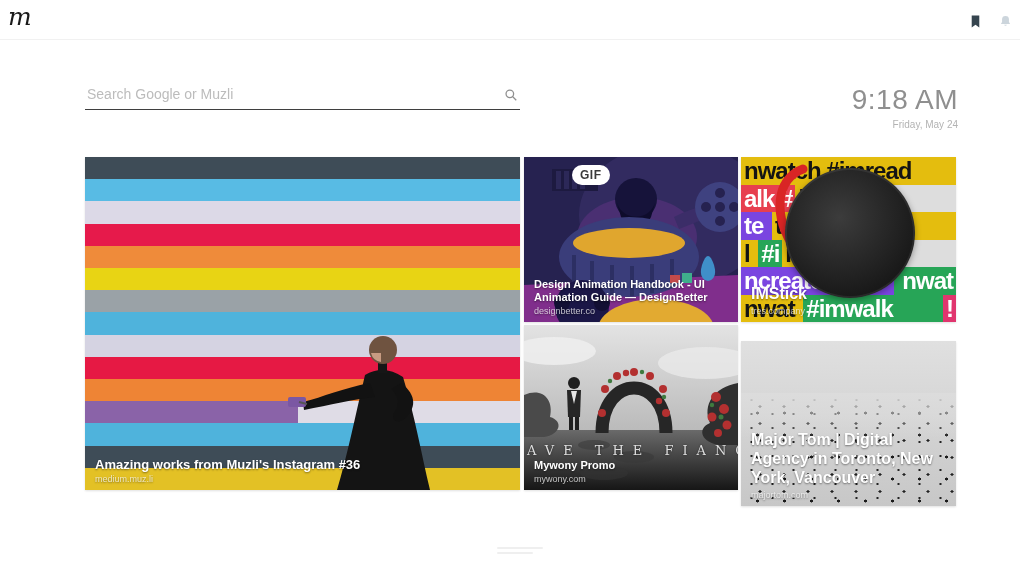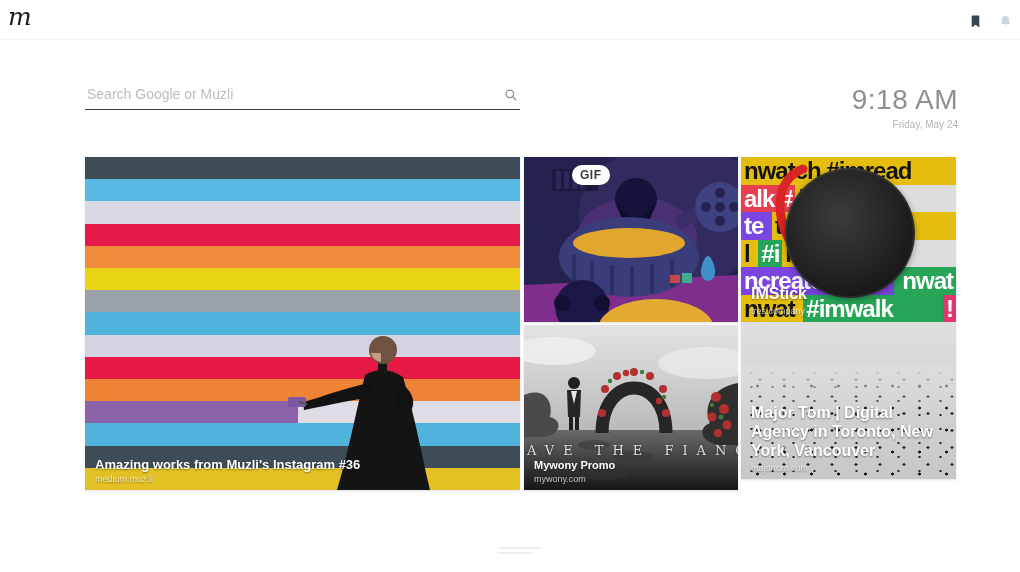--- a/index.html
+++ b/index.html
@@ -29,21 +29,21 @@
   .clock-date { font-size:10px; color:#b3b3b3; margin-top:3px; }
 
   
   .grid { position:absolute; left:85px; top:157px; width:871px; height:333px; }
   .card { position:absolute; overflow:hidden; cursor:pointer;
           box-shadow:0 1px 2px rgba(0,0,0,.12); background:#ddd; }
   .card-left { left:0; top:0; width:435px; height:333px; }
   .card-mt { left:439px; top:0; width:214px; height:165px; }
   .card-mb { left:439px; top:168px; width:214px; height:165px; }
   .card-rt { left:656px; top:0; width:215px; height:165px; }
-  .card-rb { left:656px; top:157px; width:215px; height:165px;padding-left:28px; }
+  .card-rb { left:656px; top:184px; width:215px; height:165px;padding-left:28px; }
 
   .overlay { position:absolute; left:10px; right:8px; bottom:6px; z-index:5; }
   .card-title { font-size:13px; font-weight:bold; color:#fff; line-height:1.18;
                 text-shadow:0 1px 2px rgba(0,0,0,.45); }
   .card-title.small { font-size:11px; }
   .card-title.tiny { font-size:16px; }
   .card-source { font-size:9px; color:rgba(255,255,255,.72); margin-top:2px;
                  text-shadow:0 1px 2px rgba(0,0,0,.4); }
 
   .gif-badge { position:absolute; left:8px; top:8px; z-index:6; background:#fff;
@@ -195,20 +195,24 @@
       </g>
       <path d="M178,108 q6,-18 12,0 q4,14 -6,16 q-10,-2 -6,-16" fill="#3f8fc9"></path>
       <circle cx="58" cy="150" r="27" fill="#1b1747"></circle>
       <circle cx="38" cy="146" r="8" fill="#120f33"></circle>
         <circle cx="78" cy="146" r="8" fill="#120f33"></circle>
       <ellipse cx="132" cy="172" rx="58" ry="30" fill="#e2aa31"></ellipse>
       <rect x="146" y="118" width="10" height="8" fill="#c24a4a"></rect>
         <rect x="158" y="116" width="10" height="10" fill="#3fae8c"></rect>
     </svg>
     <div class="gif-badge">GIF</div>
+    <div class="overlay">
+      <div class="card-title small">Design Animation Handbook - UI Animation Guide — DesignBetter</div>
+      <div class="card-source">designbetter.co</div>
+    </div>
   </div>
 
   <div class="card card-rt">
     <div class="hashtag-rows">
         <div class="hrow"><span style="background: rgb(228, 189, 14); color: rgb(20, 20, 20); flex: 1 1 0%;">nwatch #imread</span></div>
         <div class="hrow"><span style="background: rgb(231, 63, 79); color: rgb(255, 255, 255);">alk #</span><span style="background: rgb(228, 189, 14); color: rgb(20, 20, 20);">im</span><span style="background: rgb(231, 63, 79); color: rgb(255, 255, 255);">in! #</span></div>
         <div class="hrow"><span style="background: rgb(122, 69, 224); color: rgb(255, 255, 255);">te </span><span style="background: rgb(228, 189, 14); color: rgb(20, 20, 20); flex: 1 1 0%;">tch  h #i</span></div>
         <div class="hrow"><span style="background: rgb(228, 189, 14); color: rgb(20, 20, 20);">l </span><span style="background: rgb(39, 165, 87); color: rgb(255, 255, 255);">#i</span><span style="background: rgb(228, 189, 14); color: rgb(20, 20, 20);">m</span><span style="background: rgb(231, 63, 79); color: rgb(255, 255, 255);">mtr</span></div>
         <div class="hrow"><span style="background: rgb(122, 69, 224); color: rgb(255, 255, 255); flex: 1 1 0%;">ncreate</span><span style="background: rgb(39, 165, 87); color: rgb(255, 255, 255);"> nwat</span></div>
         <div class="hrow"><span style="background: rgb(228, 189, 14); color: rgb(20, 20, 20);">nwat </span><span style="background: rgb(39, 165, 87); color: rgb(255, 255, 255); flex: 1 1 0%;">#imwalk </span><span style="background: rgb(224, 53, 110); color: rgb(255, 255, 255);">!</span></div>

